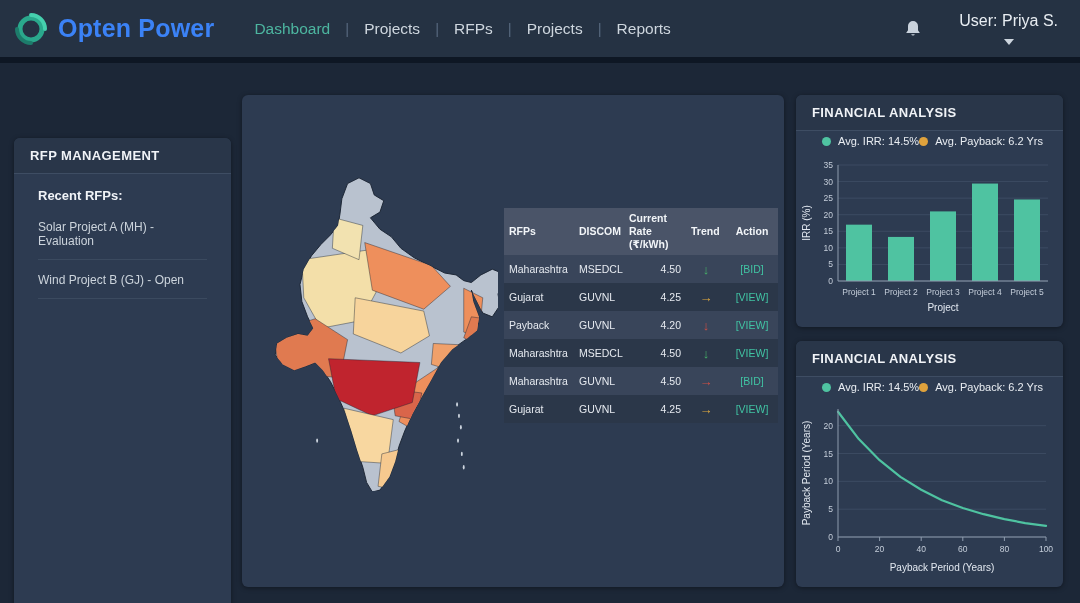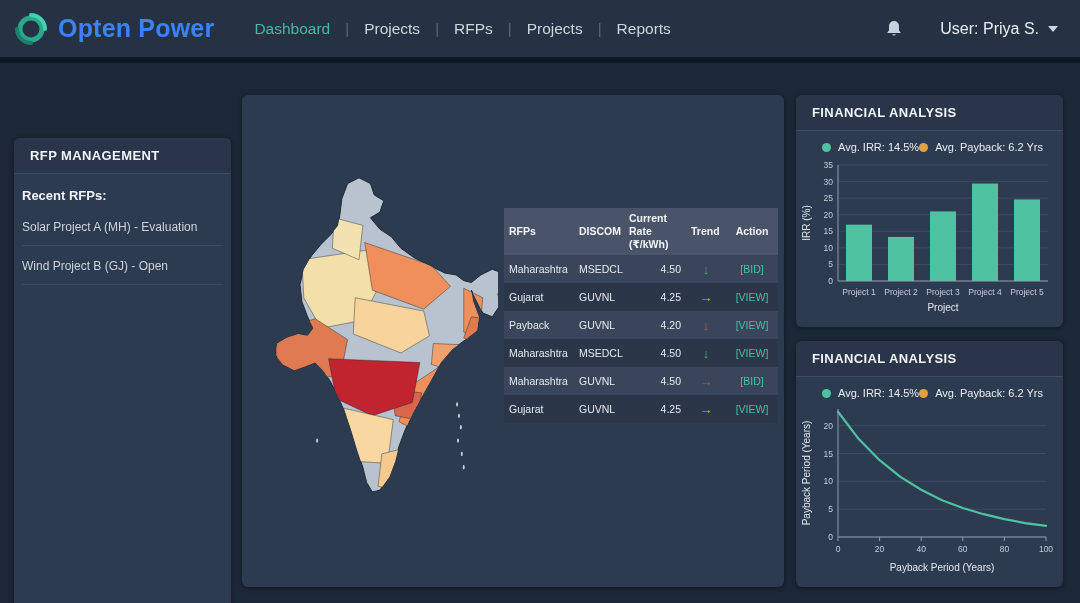--- a/index.html
+++ b/index.html
@@ -12,38 +12,38 @@
     background:#253243; display:flex; align-items:center; padding:0 22px 0 14px; }
   .topstrip { position:absolute; left:0; top:57px; width:1080px; height:6px; background:#0e1724; }
   .brand { display:flex; align-items:center; gap:10px; }
   .brand-title { color:#3b82f6; font-size:25px; font-weight:bold; letter-spacing:.2px; }
   .nav { display:flex; align-items:flex-start; gap:15px; margin-left:40px; }
   .nav-item { color:#ced6de; font-size:15.5px; cursor:pointer; }
   .nav-item.active { color:#4db6a0; }
   .nav-sep { color:#56677c; font-size:15px; }
   .top-right { margin-left:auto; display:flex; align-items:center; gap:36px; }
   .bell { width:20px; height:20px; cursor:pointer; }
-  .user-menu { display:flex; align-items:center; gap:9px; cursor:pointer; }
+  .user-menu { display:flex; align-items:center; gap:9px; cursor:pointer;flex-direction:column; }
   .user-label { color:#e8edf2; font-size:16px; }
   .caret { width:0; height:0; border-left:5px solid transparent; border-right:5px solid transparent;
     border-top:6px solid #cdd5de; }
 
   
   .panel { position:absolute; background:#2d3b51; border-radius:6px;
     box-shadow:0 1px 5px rgba(0,0,0,.4); overflow:hidden; }
   .panel-header { height:36px; background:#293649; border-bottom:1px solid #3e4d63;
     display:flex; align-items:center; padding:0 16px; }
   .panel-title { color:#f0f3f7; font-size:13px; font-weight:bold; letter-spacing:.4px; }
   #rfp-panel { left:14px; top:90px; width:217px; height:492px;margin-top:48px; }
   #pricing-panel { left:242px; top:95px; width:542px; height:492px; }
   #fin-top { left:796px; top:95px; width:267px; height:232px; }
   #fin-bottom { left:796px; top:341px; width:267px; height:246px; }
 
   
-  .rfp-body { padding:14px 8px 0; }
+  .rfp-body { padding:14px 24px 0; }
   .rfp-subtitle { color:#f0f3f7; font-size:13px; font-weight:bold; margin-bottom:4px; }
   .rfp-item { color:#ccd4dc; font-size:12px; padding:13px 0 11px; border-bottom:1px solid #3b4a5f; cursor:pointer; }
 
   
   #map-wrap { position:absolute; left:18px; top:80px; width:238px; height:316px; }
 
   
   #discom-table { position:absolute; left:262px; top:113px; width:274px; border-collapse:collapse; table-layout:fixed; }
   #discom-table th { background:#4a5468; color:#f2f5f8; font-size:10.5px; font-weight:bold;
     padding:4px 5px; line-height:1.25; height:34px; text-align:left; }
@@ -51,21 +51,21 @@
   #discom-table tbody tr:nth-child(odd) { background:#39455a; }
   #discom-table tbody tr:nth-child(even) { background:#2b3749; }
   .c-state { width:70px; } .c-discom { width:50px; }
   .c-rate { width:62px; text-align:right; }
   .c-trend { width:40px; text-align:center; }
   .c-action { width:52px; text-align:center !important; }
   .trend-glyph { font-size:13px; font-weight:bold; }
   .action-link { color:#41c3a3; cursor:pointer; }
 
   
-  .legend { position:absolute; left:26px; top:46px; display:flex; }
+  .legend { position:absolute; left:26px; top:40px; display:flex; }
   .legend-entry { display:flex; align-items:center; gap:7px; }
   .legend-dot { width:9px; height:9px; border-radius:50%; }
   .legend-label { color:#e9edf2; font-size:11px; }
   .chart-svg { position:absolute; left:4px; }
   #bar-svg { top:64px; }
   #line-svg { top:58px; }
 </style>
 </head>
 <body>
 

